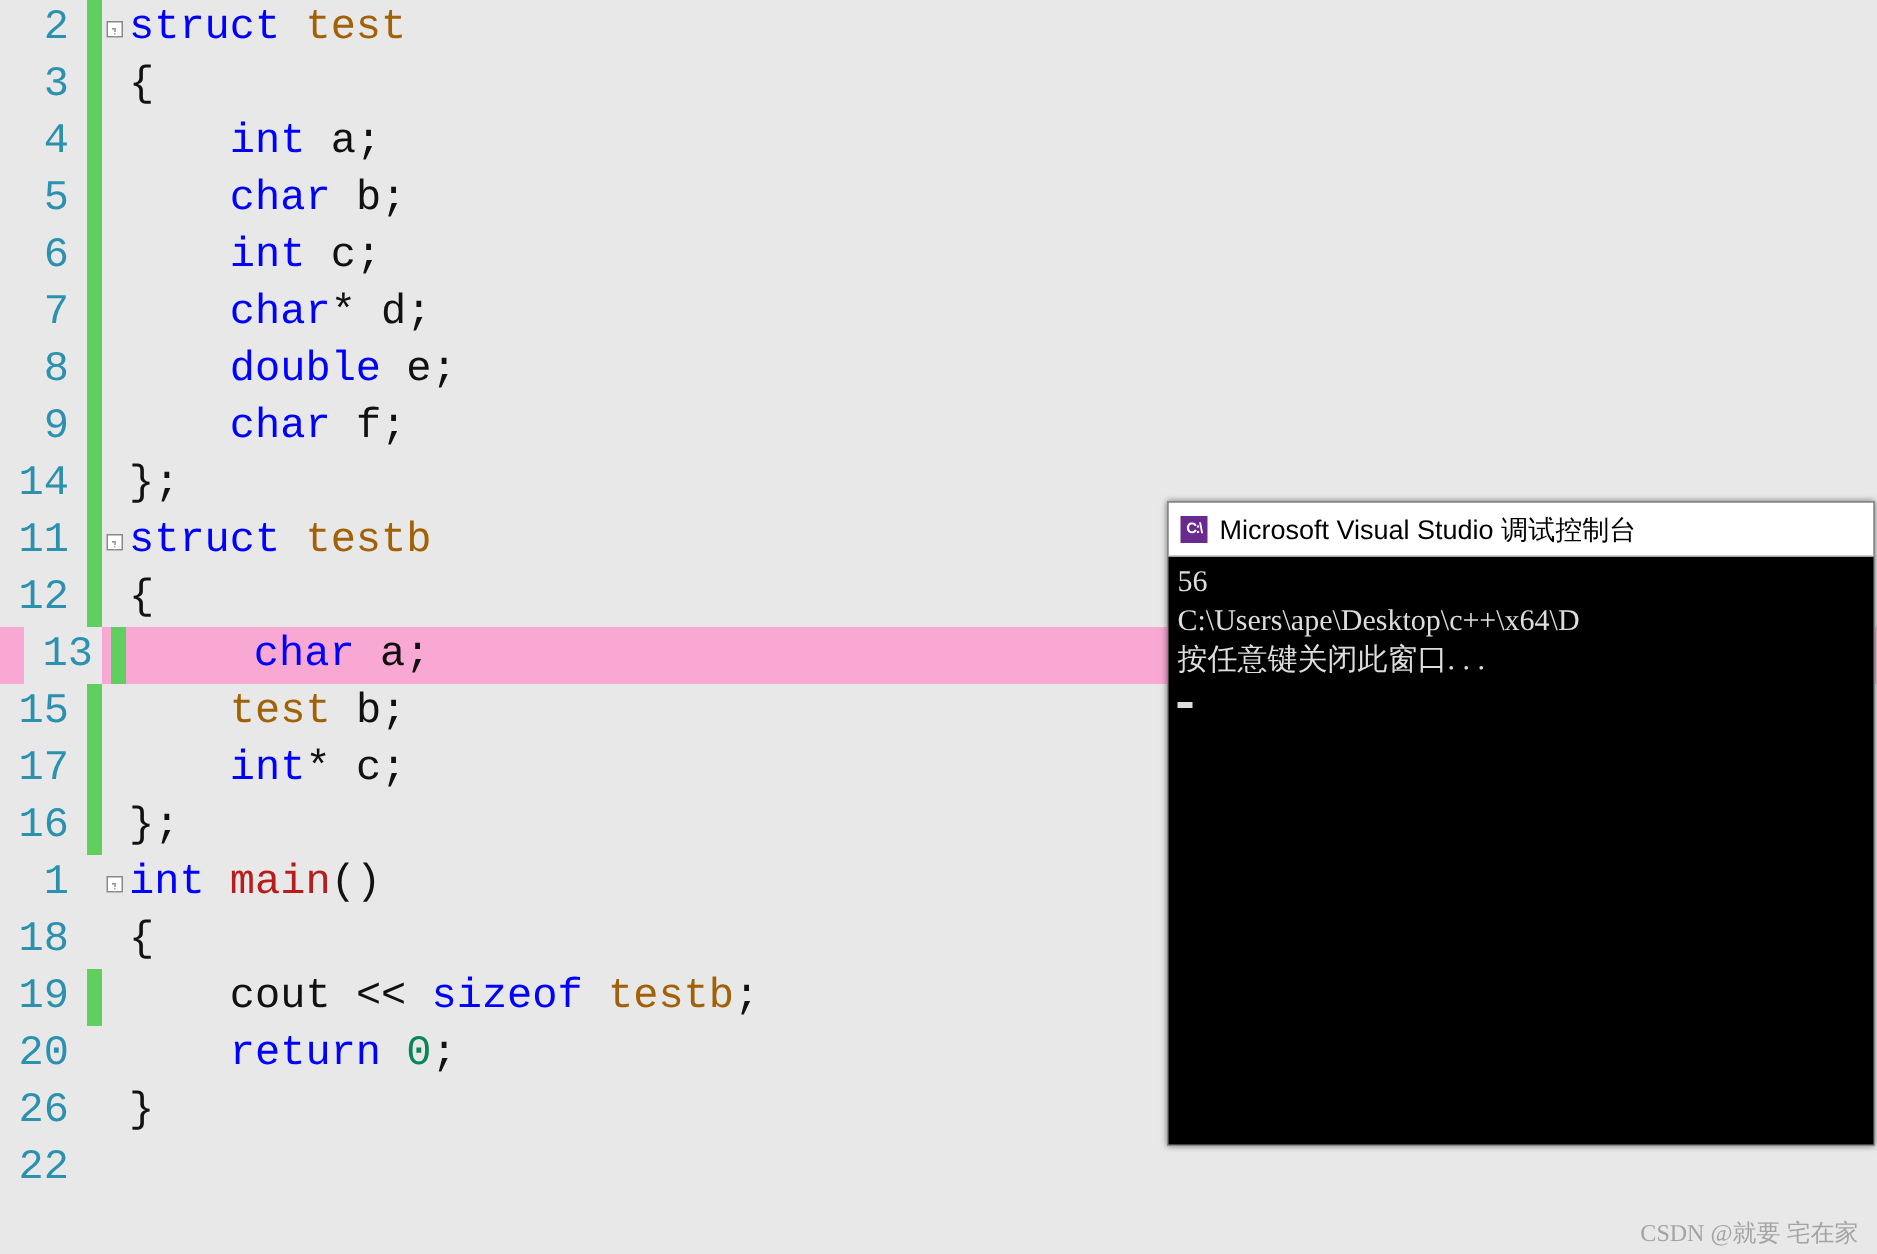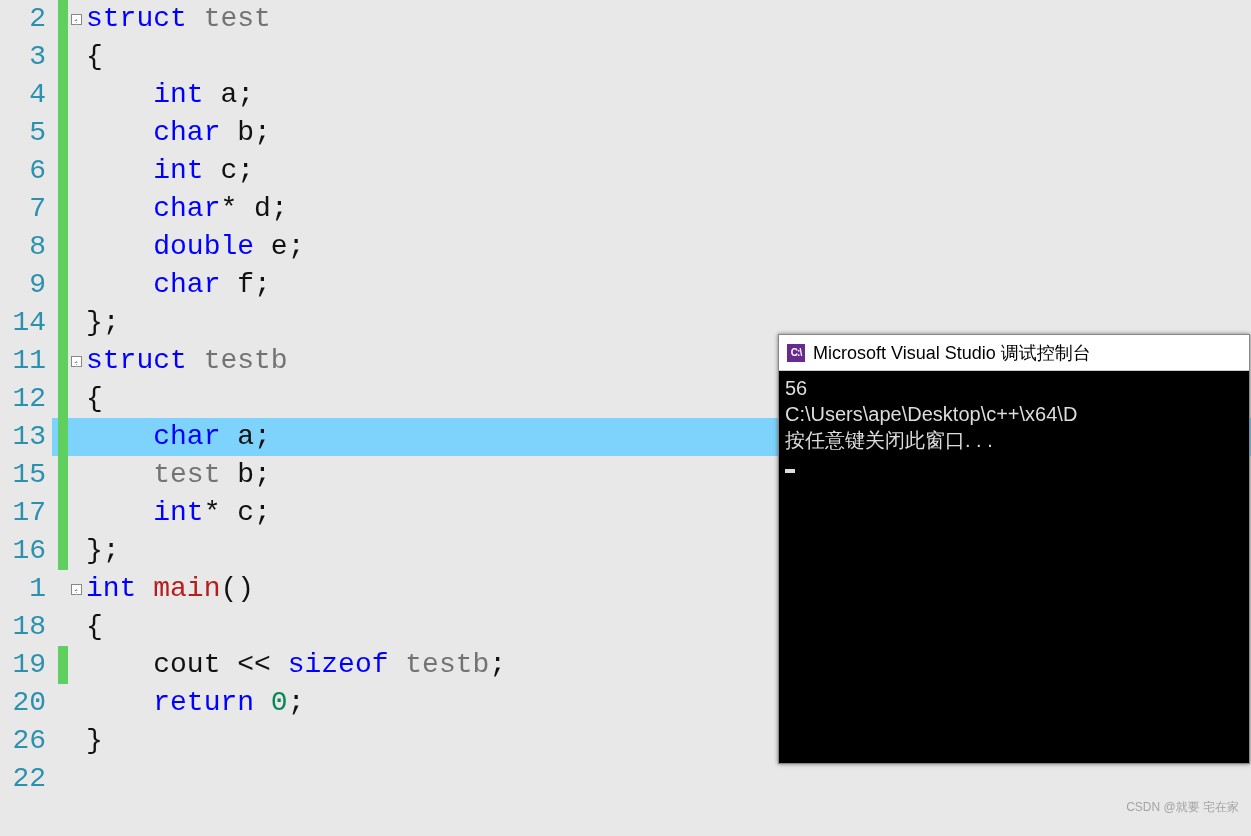--- a/index.html
+++ b/index.html
@@ -16,21 +16,21 @@
     top: 0; left: 0; right: 0; bottom: 0;
     background: #e8e8e8;
   }
   .line {
     display: flex;
     height: 38px;
     align-items: center;
     font-size: 28px;
     line-height: 38px;
   }
-  .line.highlight { background: #7dd3fc; }
+  .line.highlight { background: #f9a8d4; padding-left: 16px; }
   .gutter {
     width: 52px;
     text-align: right;
     color: #2b91af;
     padding-right: 6px;
     flex-shrink: 0;
     background: #e8e8e8;
     font-size: 28px;
   }
   .change-bar {
@@ -66,21 +66,21 @@
     left: 50%;
     border-left: 1px dotted #aaa;
   }
   .outline-line-v.half-top { top: 50%; }
   .outline-line-v.half-bot { bottom: 50%; }
   .code {
     white-space: pre;
     padding-left: 2px;
   }
   .kw { color: #0000ff; }
-  .type { color: #737373; margin-top: 36px; }
+  .type { color: #a16207; margin-top: 36px; }
   .num { color: #098658; }
   .ident { color: #111; }
   .op { color: #111; }
   .func { color: #b91c1c; }
 
   
   .console {
     position: absolute;
     left: 778px;
     top: 334px;
@@ -109,39 +109,39 @@
     font-size: 10px;
     line-height: 18px;
     text-align: center;
     font-weight: bold;
     margin-right: 8px;
     letter-spacing: -1px;
   }
   .console-body {
     padding: 4px 6px;
     color: #ddd;
-    font-family: Liberation Sans, sans-serif;
+    font-family: Liberation Serif, serif;
     font-size: 20px;
     line-height: 26px;
     white-space: pre;
   }
   .cursor-block {
     display: inline-block;
     width: 10px;
     height: 4px;
     background: #ddd;
   }
 
   .watermark {
     position: absolute;
     right: 12px;
-    bottom: 20px;
+    bottom: 3px;
     color: rgba(150,150,150,0.85);
-    font-family: Liberation Sans, sans-serif;
-    font-size: 12px;
+    font-family: Liberation Serif, serif;
+    font-size: 16px;
   }
 </style>
 </head>
 <body>
 
 <div class="editor" id="editor">
     <div class="line">
       <div class="gutter">2</div>
       <div class="change-bar green"></div>
       <div class="outline-col">

